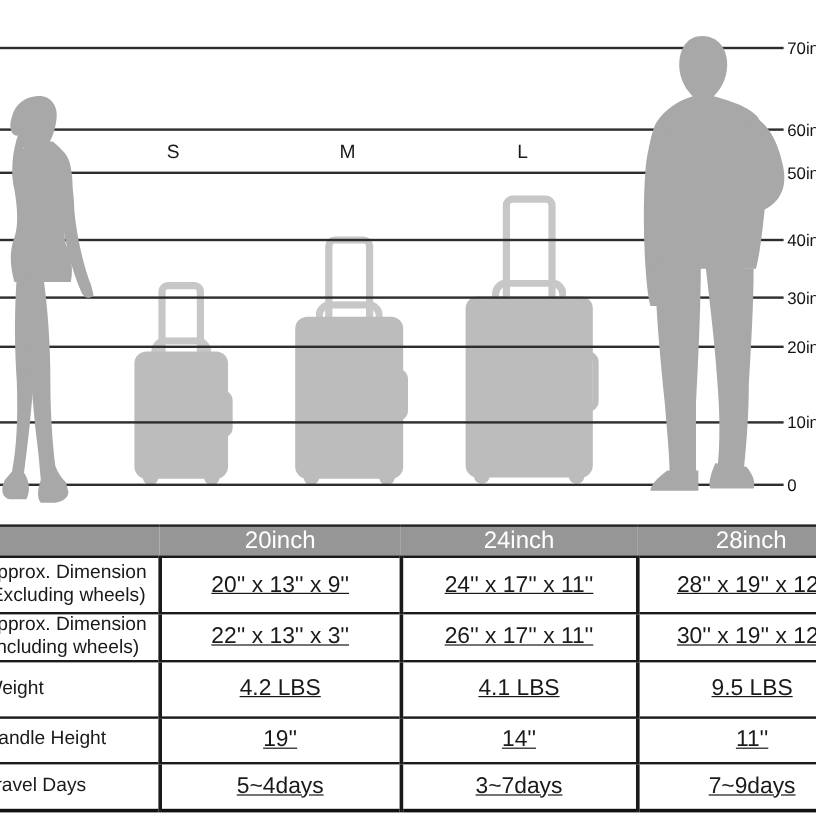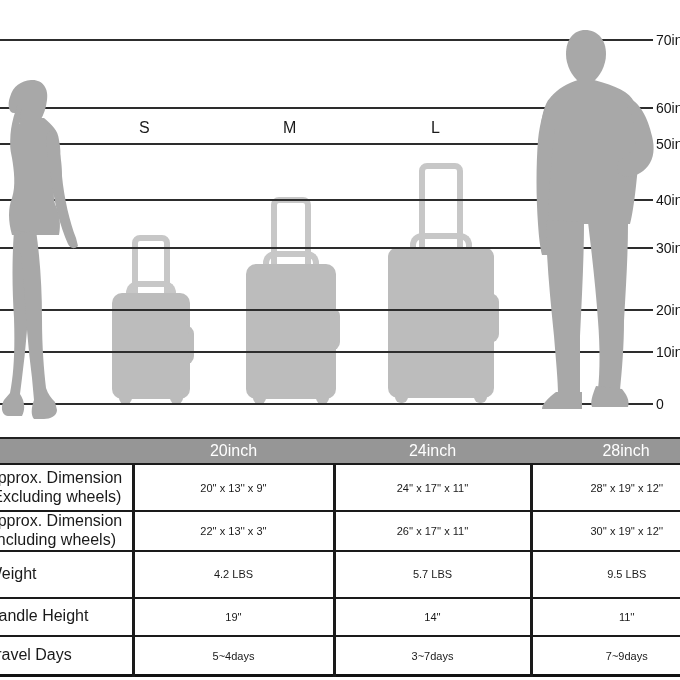--- a/index.html
+++ b/index.html
@@ -27,26 +27,26 @@
   .wheel.wl { left:7px; } .wheel.wr { right:7px; }
 
   
   .person { position:absolute; z-index:3; }
   .person path { fill:#a8a8a8; }
 
   
   .table-wrap { position:absolute; top:437px; left:-13px; width:734px; z-index:4; background:#fff; }
   table.spec { border-collapse:collapse; table-layout:fixed; width:734px; color:#1a1a1a;
                border-top:2px solid #222; border-bottom:3px solid #111; }
-  table.spec thead th { background:#969696; color:#ffffff; font-weight:400; font-size:16px;
+  table.spec thead th { background:#969696; color:#ffffff; font-weight:400; font-size:20px;
                         height:24px; border:none; padding:0; }
   table.spec tbody th { text-align:left; font-weight:400; font-size:16px; line-height:1.18;
                         padding:0; vertical-align:middle; border-top:2px solid #1a1a1a; }
-  table.spec tbody td { text-align:center; font-size:11px; padding:0; vertical-align:middle;
-                        border-top:2px solid #1a1a1a; border-left:3px solid #1a1a1a; }
+  table.spec tbody td { text-align:center; font-size:19px; padding:0; vertical-align:middle;
+                        border-top:2px solid #1a1a1a; border-left:3px solid #1a1a1a;text-decoration:underline; }
   .lab-line { display:block; white-space:nowrap; }
 </style>
 </head>
 <body>
 
 <div class="stage">
 
   <div class="chart">
 
     <div class="gridline" style="top:39px">
@@ -57,21 +57,21 @@
       </div>
     <div class="gridline" style="top:143px">
         <span class="gl-label">50in</span>
       </div>
     <div class="gridline" style="top:199px">
         <span class="gl-label">40in</span>
       </div>
     <div class="gridline" style="top:247px">
         <span class="gl-label">30in</span>
       </div>
-    <div class="gridline" style="top:309px">
+    <div class="gridline" style="top:288px">
         <span class="gl-label">20in</span>
       </div>
     <div class="gridline" style="top:351px">
         <span class="gl-label">10in</span>
       </div>
     <div class="gridline" style="top:403px">
         <span class="gl-label">0</span>
       </div>
 
     <span class="size-label" style="left:139px; top:119px;">S</span>
@@ -159,21 +159,21 @@
           </th>
           <td>22'' x 13'' x 3''</td>
           <td>26'' x 17'' x 11''</td>
           <td>30'' x 19'' x 12''</td>
         </tr>
         <tr style="height:47px">
           <th>
             <span class="lab-line">Weight</span>
           </th>
           <td>4.2 LBS</td>
-          <td>5.7 LBS</td>
+          <td>4.1 LBS</td>
           <td>9.5 LBS</td>
         </tr>
         <tr style="height:38px">
           <th>
             <span class="lab-line">Handle Height</span>
           </th>
           <td>19''</td>
           <td>14''</td>
           <td>11''</td>
         </tr>

